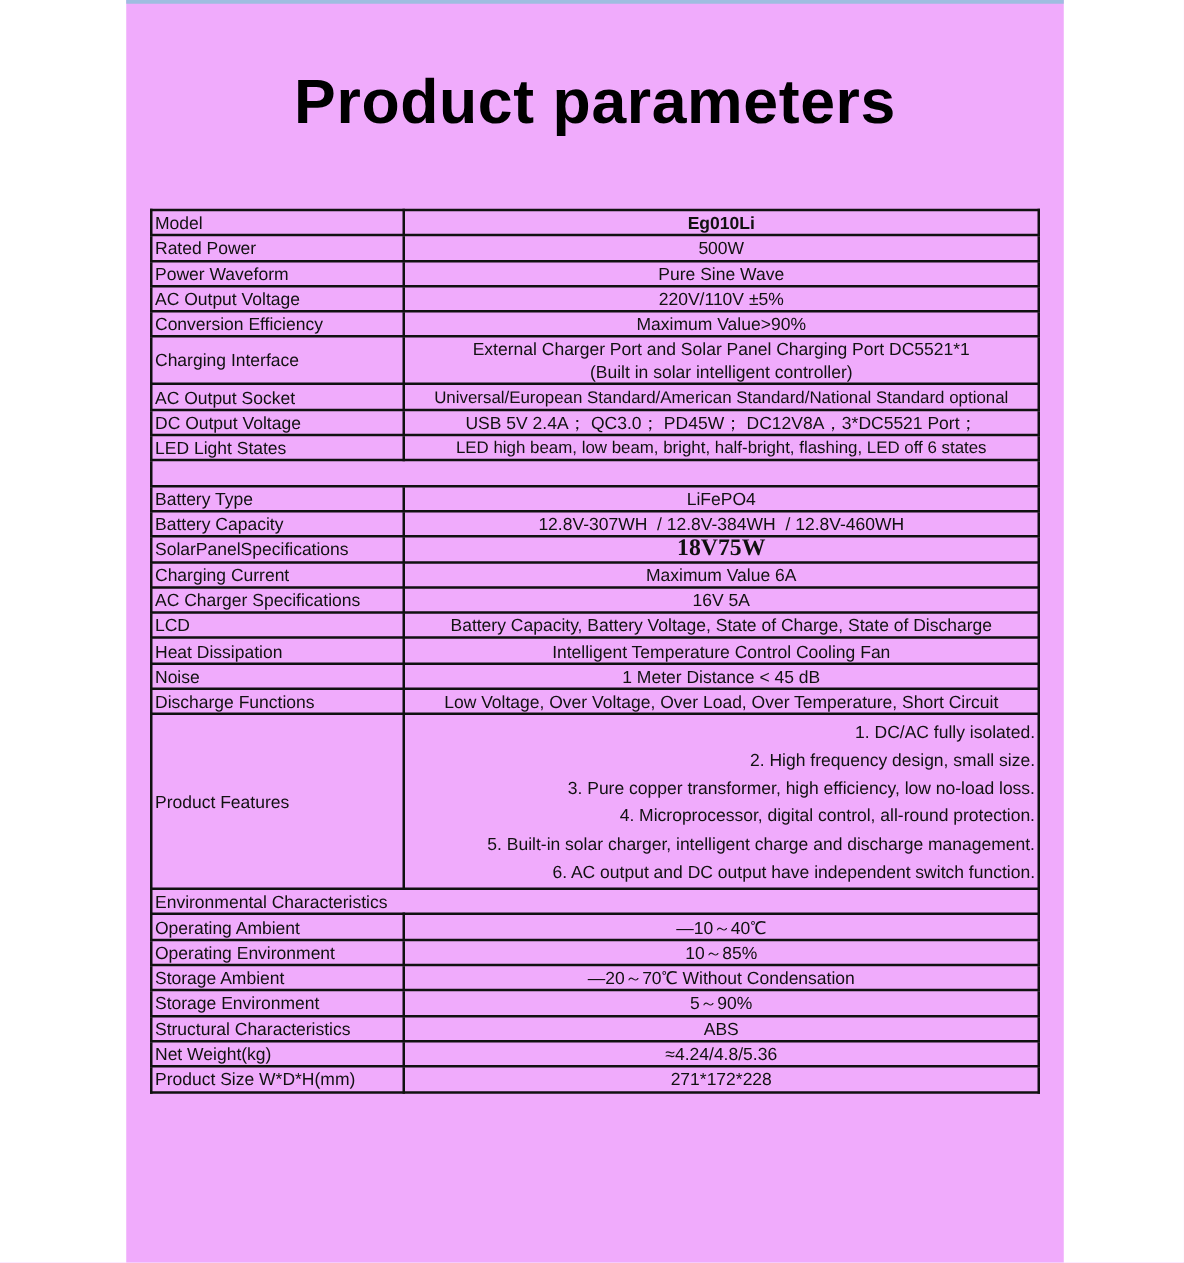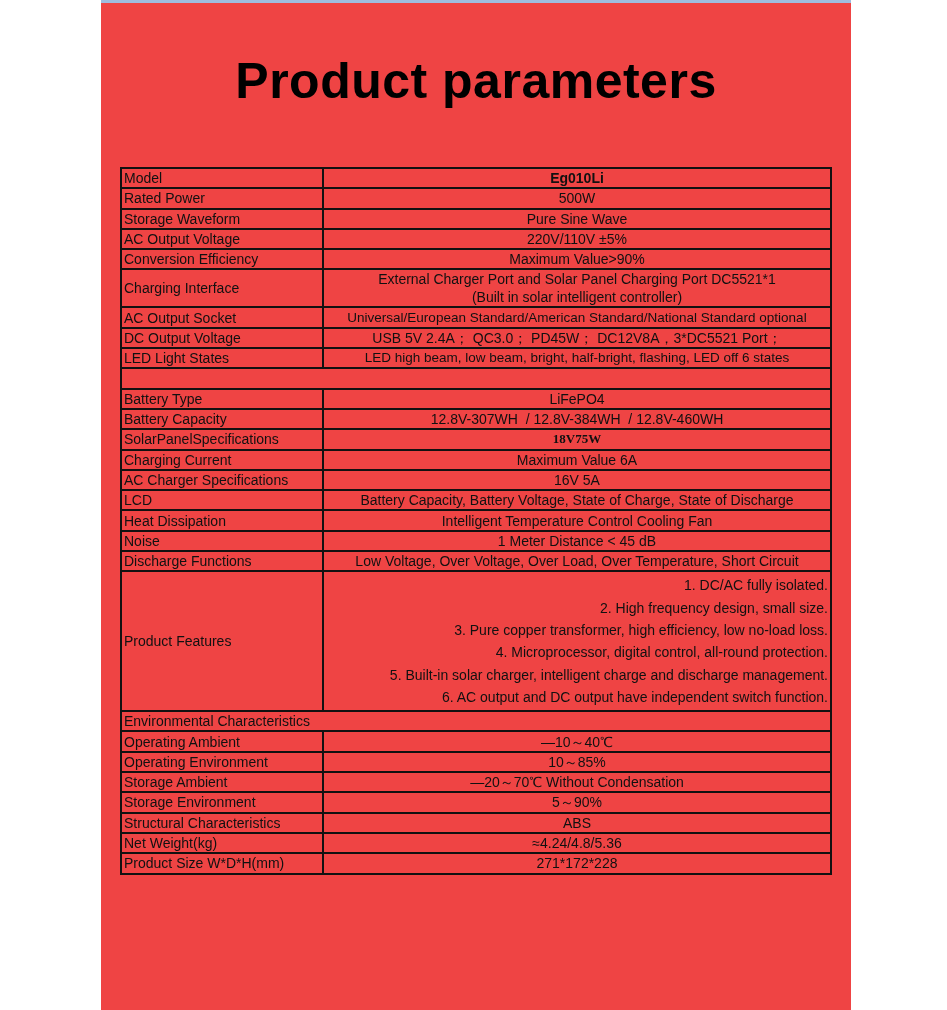--- a/index.html
+++ b/index.html
@@ -1,25 +1,25 @@
 <!DOCTYPE html>
 <html><head>
 <meta charset="utf-8">
 <style>
   html, body { margin:0; padding:0; background:#ffffff; }
   body { width:947px; height:1010px; position:relative; overflow:hidden; font-family:"Liberation Sans", sans-serif; }
-  .panel { position:absolute; left:101px; top:0; width:750px; height:1010px; background:#ef4444;text-decoration:underline; }
+  .panel { position:absolute; left:101px; top:0; width:750px; height:1010px; background:#f0abfc;text-decoration:underline; }
   .topbar { position:absolute; left:0; top:0; width:750px; height:3px; background:#9fbde0; }
   .title { position:absolute; left:0; top:52px; width:750px; text-align:center; font-family:"Liberation Sans", sans-serif; font-weight:bold; font-size:50px; color:#000; letter-spacing:0.5px; }
   table.spec { position:absolute; left:19px; top:167px; width:712px; border-collapse:collapse; border:2px solid #111; font-family:"Liberation Sans", sans-serif; font-size:14px; color:#111; table-layout:fixed;padding-left:10px; }
   table.spec td { border:2px solid #111; padding:0 2px; height:18.3px; line-height:18px; white-space:nowrap; overflow:hidden; }
   td.k { width:196px; text-align:left; }
   td.v { text-align:center; }
   td.v.bold { font-weight:bold; }
-  td.v.serif { font-family:"Liberation Serif", serif; font-weight:bold; font-size:13px; }
+  td.v.serif { font-family:"Liberation Serif", serif; font-weight:bold; font-size:19px; }
   td.v.feat { text-align:right; padding:2px 2px; }
   .feat div { height:22.3px; line-height:22px; }
   td.span { text-align:left; }
   td.blank { height:19px; }
   td.multi { line-height:22px; height:40px; }
 </style>
 </head>
 <body>
 
 <div class="panel">
@@ -30,21 +30,21 @@
     <tbody>
         <tr>
           <td class="k">Model</td>
           <td class="v bold">Eg010Li</td>
         </tr>
     <tr>
           <td class="k">Rated Power</td>
           <td class="v">500W</td>
         </tr>
     <tr>
-          <td class="k">Storage Waveform</td>
+          <td class="k">Power Waveform</td>
           <td class="v">Pure Sine Wave</td>
         </tr>
     <tr>
           <td class="k">AC Output Voltage</td>
           <td class="v">220V/110V ±5%</td>
         </tr>
     <tr>
           <td class="k">Conversion Efficiency</td>
           <td class="v">Maximum Value&gt;90%</td>
         </tr>

